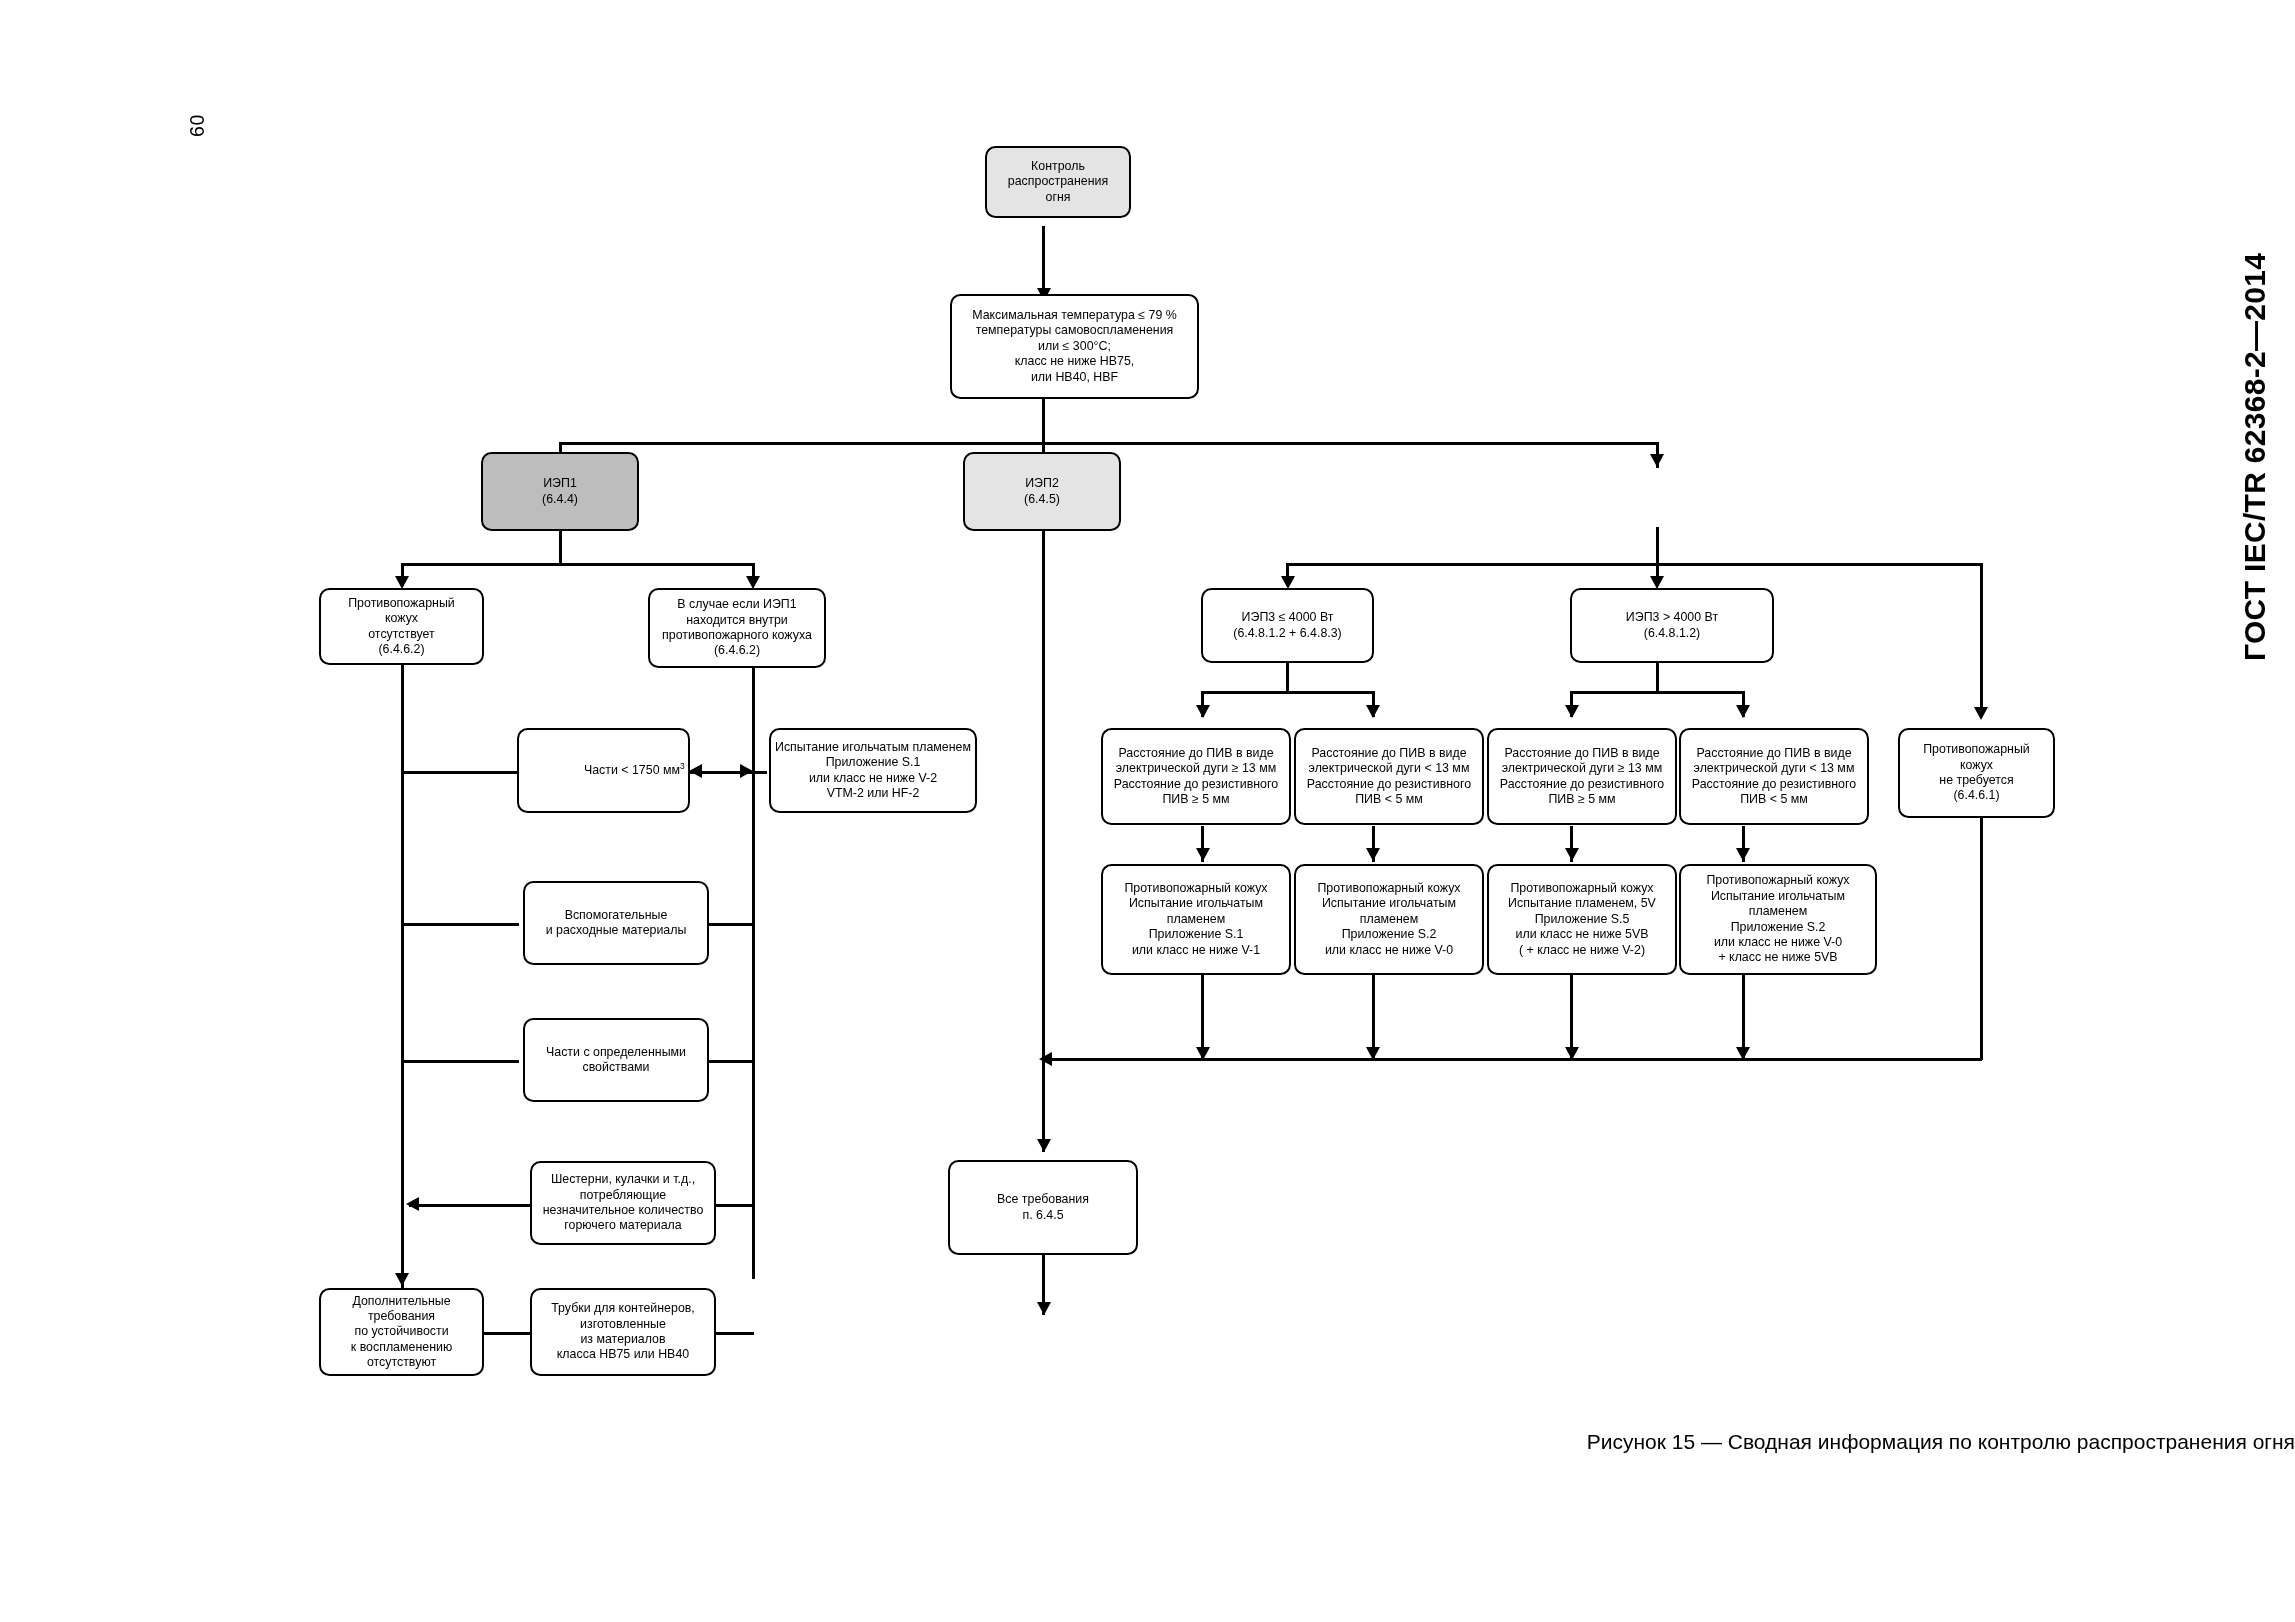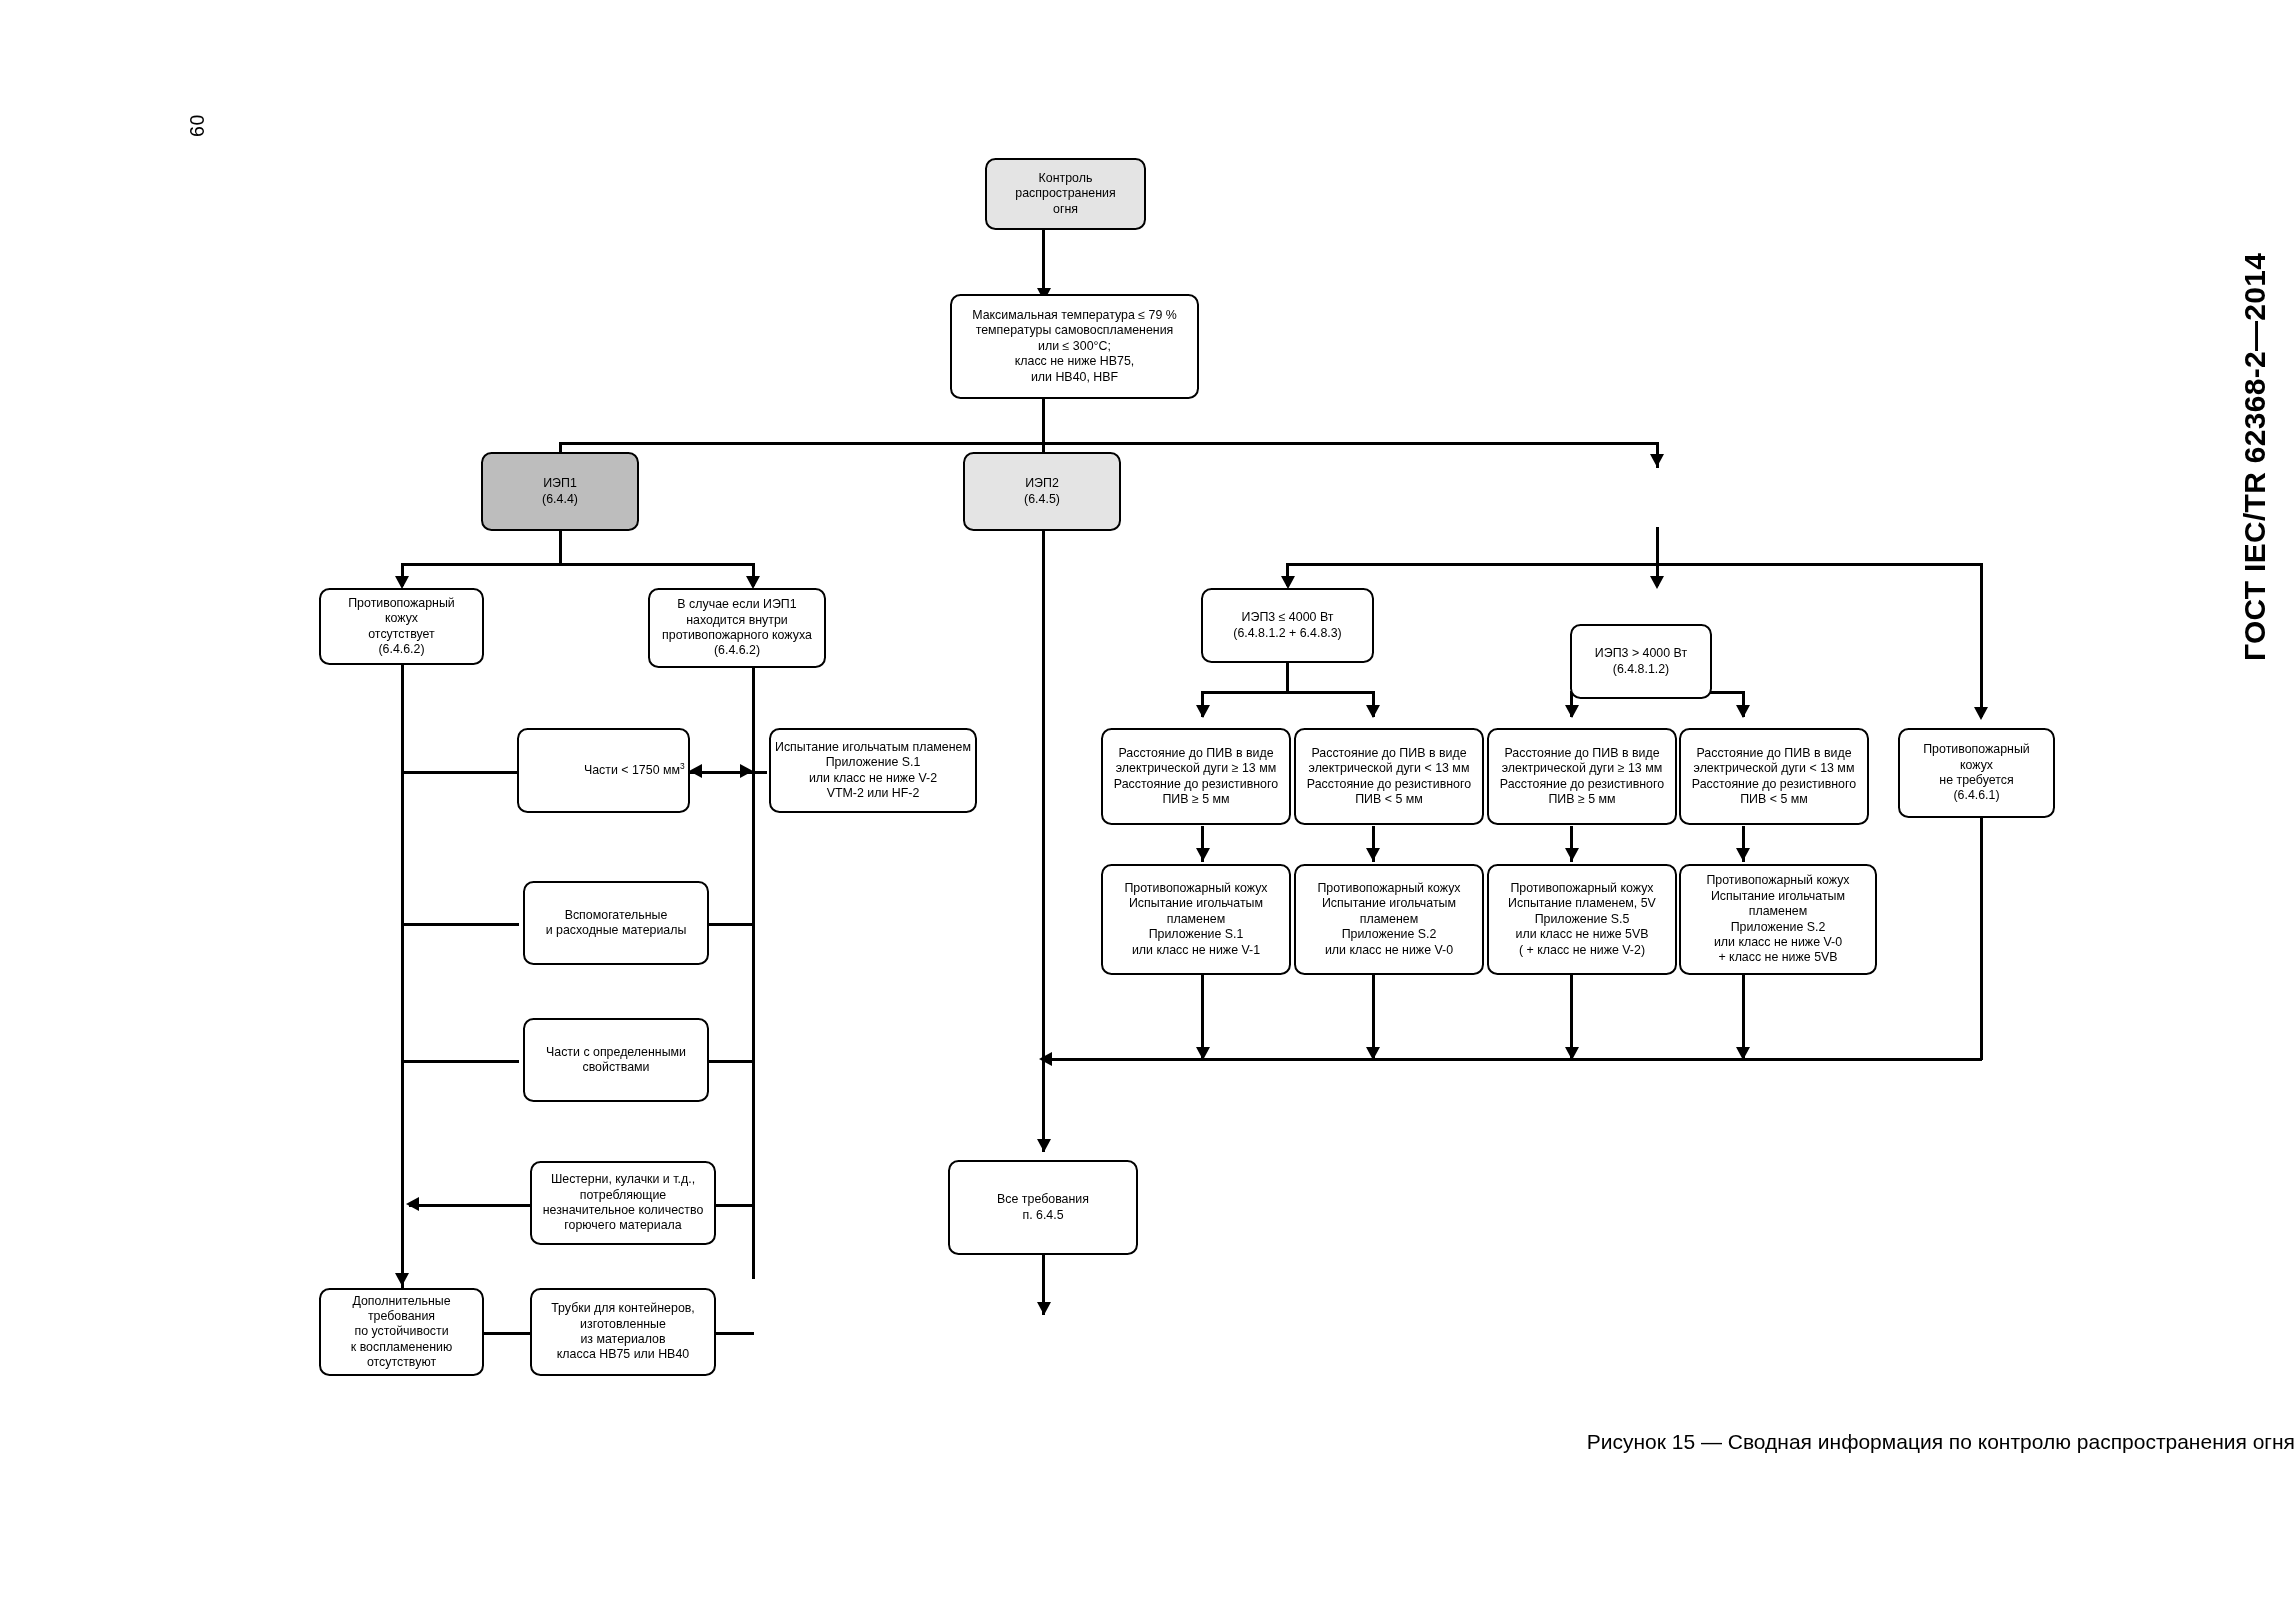--- a/index.html
+++ b/index.html
@@ -195,21 +195,21 @@
   <div class="ar down" style="left:1366px; top:1047px;"></div>
   <div class="ln v" style="left:1570px; top:975px; height:85px;"></div>
   <div class="ar down" style="left:1565px; top:1047px;"></div>
   <div class="ln v" style="left:1742px; top:975px; height:85px;"></div>
   <div class="ar down" style="left:1736px; top:1047px;"></div>
   <div class="ln v" style="left:1980px; top:817px; height:243px;"></div>
 
   <div class="ln h" style="left:1042px; top:1058px; width:940px;"></div>
   <div class="ar left" style="left:1039px; top:1052px;"></div>
 
-  <div class="node shade-light" style="left:985px; top:158px; width:161px; height:72px;">
+  <div class="node shade-light" style="left:985px; top:146px; width:146px; height:72px;">
     <span class="txt">Контроль
 распространения
 огня</span>
   </div>
 
   <div class="node" style="left:950px; top:294px; width:249px; height:105px;">
     <span class="txt">Максимальная температура ≤ 79 %
 температуры самовоспламенения
 или  ≤ 300°C;
 класс не ниже HB75,
@@ -282,21 +282,21 @@
 по устойчивости
 к воспламенению
 отсутствуют</span>
   </div>
 
   <div class="node" style="left:1201px; top:588px; width:173px; height:75px;">
     <span class="txt">ИЭП3 ≤ 4000 Вт
 (6.4.8.1.2 + 6.4.8.3)</span>
   </div>
 
-  <div class="node" style="left:1570px; top:588px; width:142px; height:75px;margin-top:36px;">
+  <div class="node" style="left:1570px; top:588px; width:204px; height:75px;">
     <span class="txt">ИЭП3 &gt; 4000 Вт
 (6.4.8.1.2)</span>
   </div>
 
   <div class="node" style="left:1101px; top:728px; width:190px; height:97px;">
     <span class="txt">Расстояние до ПИВ в виде
 электрической дуги ≥ 13 мм
 Расстояние до резистивного
 ПИВ ≥ 5 мм</span>
   </div>

